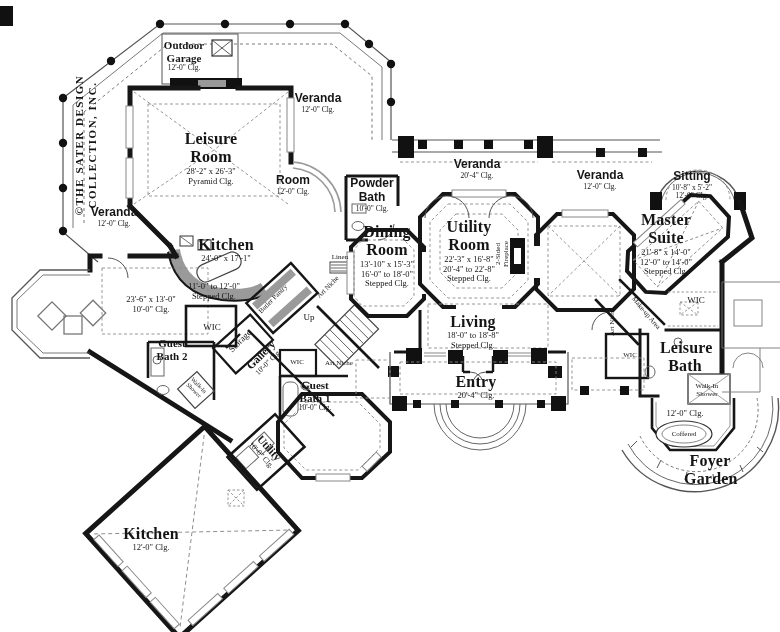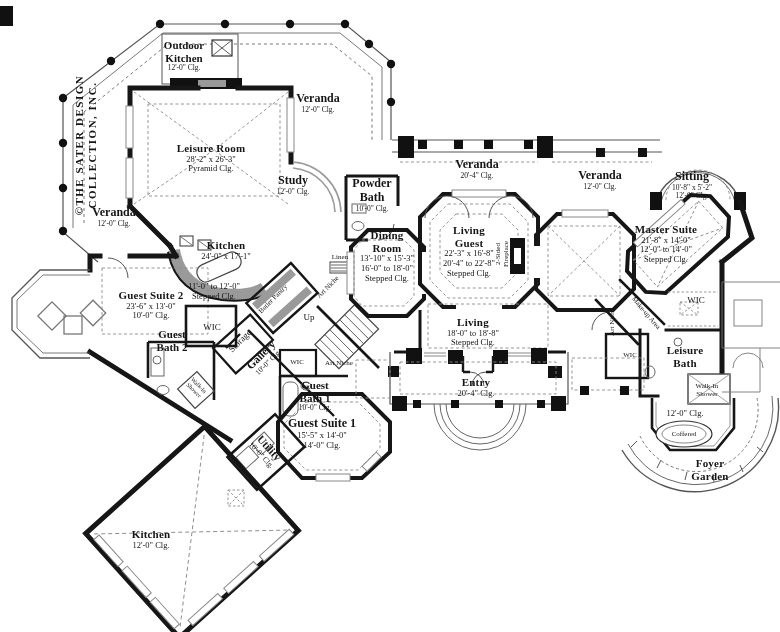--- a/index.html
+++ b/index.html
@@ -2,22 +2,22 @@
 <html><head>
 <meta charset="utf-8">
 <style>
   html,body{margin:0;padding:0;background:#ffffff}
   #plan{position:relative;width:780px;height:632px;background:#fff;overflow:hidden;
         font-family:"Liberation Serif",serif;color:#151515}
   #plan svg{position:absolute;left:0;top:0}
   .lbl{position:absolute;transform:translate(-50%,-50%);text-align:center;
        line-height:1.15;white-space:nowrap;color:#151515}
   .wrap{white-space:normal}
-  .t{display:block;font-weight:bold;font-size:11px;font-family:"Liberation Serif",serif;letter-spacing:.2px}
-  .t12{display:block;font-weight:bold;font-size:12px;font-family:Liberation Serif, serif}
+  .t{display:block;font-weight:bold;font-size:16px;font-family:"Liberation Serif",serif;letter-spacing:.2px}
+  .t12{display:block;font-weight:bold;font-size:12px;font-family:Liberation Sans, sans-serif}
   .t11{display:block;font-weight:bold;font-size:11px;font-family:"Liberation Serif",serif}
   .d{display:block;font-size:8.5px;font-family:"Liberation Serif",serif}
   .d7{display:block;font-size:7.5px;font-family:"Liberation Serif",serif}
   .m{display:block;font-size:9px;font-family:"Liberation Serif",serif}
   .m7{display:block;font-size:7px;font-family:"Liberation Serif",serif}
   .cpy{display:block;font-weight:bold;font-size:11px;letter-spacing:1.5px;
        font-family:"Liberation Serif",serif}
 </style>
 </head>
 <body>
@@ -317,42 +317,42 @@
     <rect x="356" y="360" width="34" height="38"></rect>
   </g>
 </svg>
 
 <div class="lbl" style="left:86px;top:145px;transform:translate(-50%,-50%) rotate(-90deg)">
   <span class="cpy">©THE SATER DESIGN</span>
   <span class="cpy">COLLECTION, INC.</span>
 </div>
 
 <div class="lbl wrap" style="left:184px;top:56px;width:66px">
-  <span class="t11">Outdoor Kitchen</span>
+  <span class="t11">Outdoor Garage</span>
   <span class="d7">12'-0" Clg.</span>
 </div>
 
 <div class="lbl" style="left:318px;top:103px">
   <span class="t12">Veranda</span>
   <span class="d7">12'-0" Clg.</span>
 </div>
 
 <div class="lbl" style="left:114px;top:217px">
   <span class="t12">Veranda</span>
   <span class="d7">12'-0" Clg.</span>
 </div>
 
 <div class="lbl wrap" style="left:211px;top:158px;width:72px">
   <span class="t">Leisure Room</span>
   <span class="d">28'-2" x 26'-3"</span>
   <span class="d">Pyramid Clg.</span>
 </div>
 
 <div class="lbl" style="left:293px;top:185px">
-  <span class="t12">Study</span>
+  <span class="t12">Room</span>
   <span class="d7">12'-0" Clg.</span>
 </div>
 
 <div class="lbl wrap" style="left:372px;top:195px;width:60px">
   <span class="t12">Powder Bath</span>
   <span class="d7">10'-0" Clg.</span>
 </div>
 
 <div class="lbl" style="left:477px;top:169px">
   <span class="t12">Veranda</span>
@@ -380,45 +380,44 @@
 </div>
 
 <div class="lbl wrap" style="left:387px;top:256px;width:56px">
   <span class="t">Dining Room</span>
   <span class="d">13'-10" x 15'-3"</span>
   <span class="d">16'-0" to 18'-0"</span>
   <span class="d">Stepped Clg.</span>
 </div>
 
 <div class="lbl wrap" style="left:469px;top:251px;width:60px">
-  <span class="t">Living Guest</span>
+  <span class="t">Utility Room</span>
   <span class="d">22'-3" x 16'-8"</span>
   <span class="d">20'-4" to 22'-8"</span>
   <span class="d">Stepped Clg.</span>
 </div>
 
 <div class="lbl wrap" style="left:502px;top:254px;width:44px;transform:translate(-50%,-50%) rotate(-90deg)">
   <span class="m7">2-Sided Fireplace</span>
 </div>
 
 
 <div class="lbl wrap" style="left:666px;top:244px;width:64px">
   <span class="t">Master Suite</span>
   <span class="d">21'-8" x 14'-0"</span>
   <span class="d">12'-0" to 14'-0"</span>
   <span class="d">Stepped Clg.</span>
 </div>
 
 <div class="lbl wrap" style="left:151px;top:305px;width:68px">
-  <span class="t">Guest Suite 2</span>
   <span class="d">23'-6" x 13'-0"</span>
   <span class="d">10'-0" Clg.</span>
 </div>
 
-<div class="lbl wrap" style="left:172px;top:341px;width:44px">
+<div class="lbl wrap" style="left:172px;top:350px;width:44px">
   <span class="t11">Guest Bath 2</span>
 </div>
 
 <div class="lbl" style="left:212px;top:327px">
   <span class="m">WIC</span>
 </div>
 
 <div class="lbl wrap" style="left:196px;top:388px;width:32px;transform:translate(-50%,-50%) rotate(45deg)">
   <span class="m7" style="font-size:6px">Walk-In Shower</span>
 </div>
@@ -454,25 +453,20 @@
 
 <div class="lbl" style="left:297px;top:362px">
   <span class="m7">WIC</span>
 </div>
 
 <div class="lbl wrap" style="left:315px;top:396px;width:46px">
   <span class="t11">Guest Bath 1</span>
   <span class="d7">10'-0" Clg.</span>
 </div>
 
-<div class="lbl" style="left:322px;top:434px">
-  <span class="t12">Guest Suite 1</span>
-  <span class="d">15'-5" x 14'-0"</span>
-  <span class="d">14'-0" Clg.</span>
-</div>
 
 <div class="lbl" style="left:266px;top:451px;transform:translate(-50%,-50%) rotate(48deg)">
   <span class="t11">Utility</span>
   <span class="d7">10'-0" Clg.</span>
 </div>
 
 <div class="lbl" style="left:151px;top:539px">
   <span class="t">Kitchen</span>
   <span class="d">12'-0" Clg.</span>
 </div>

